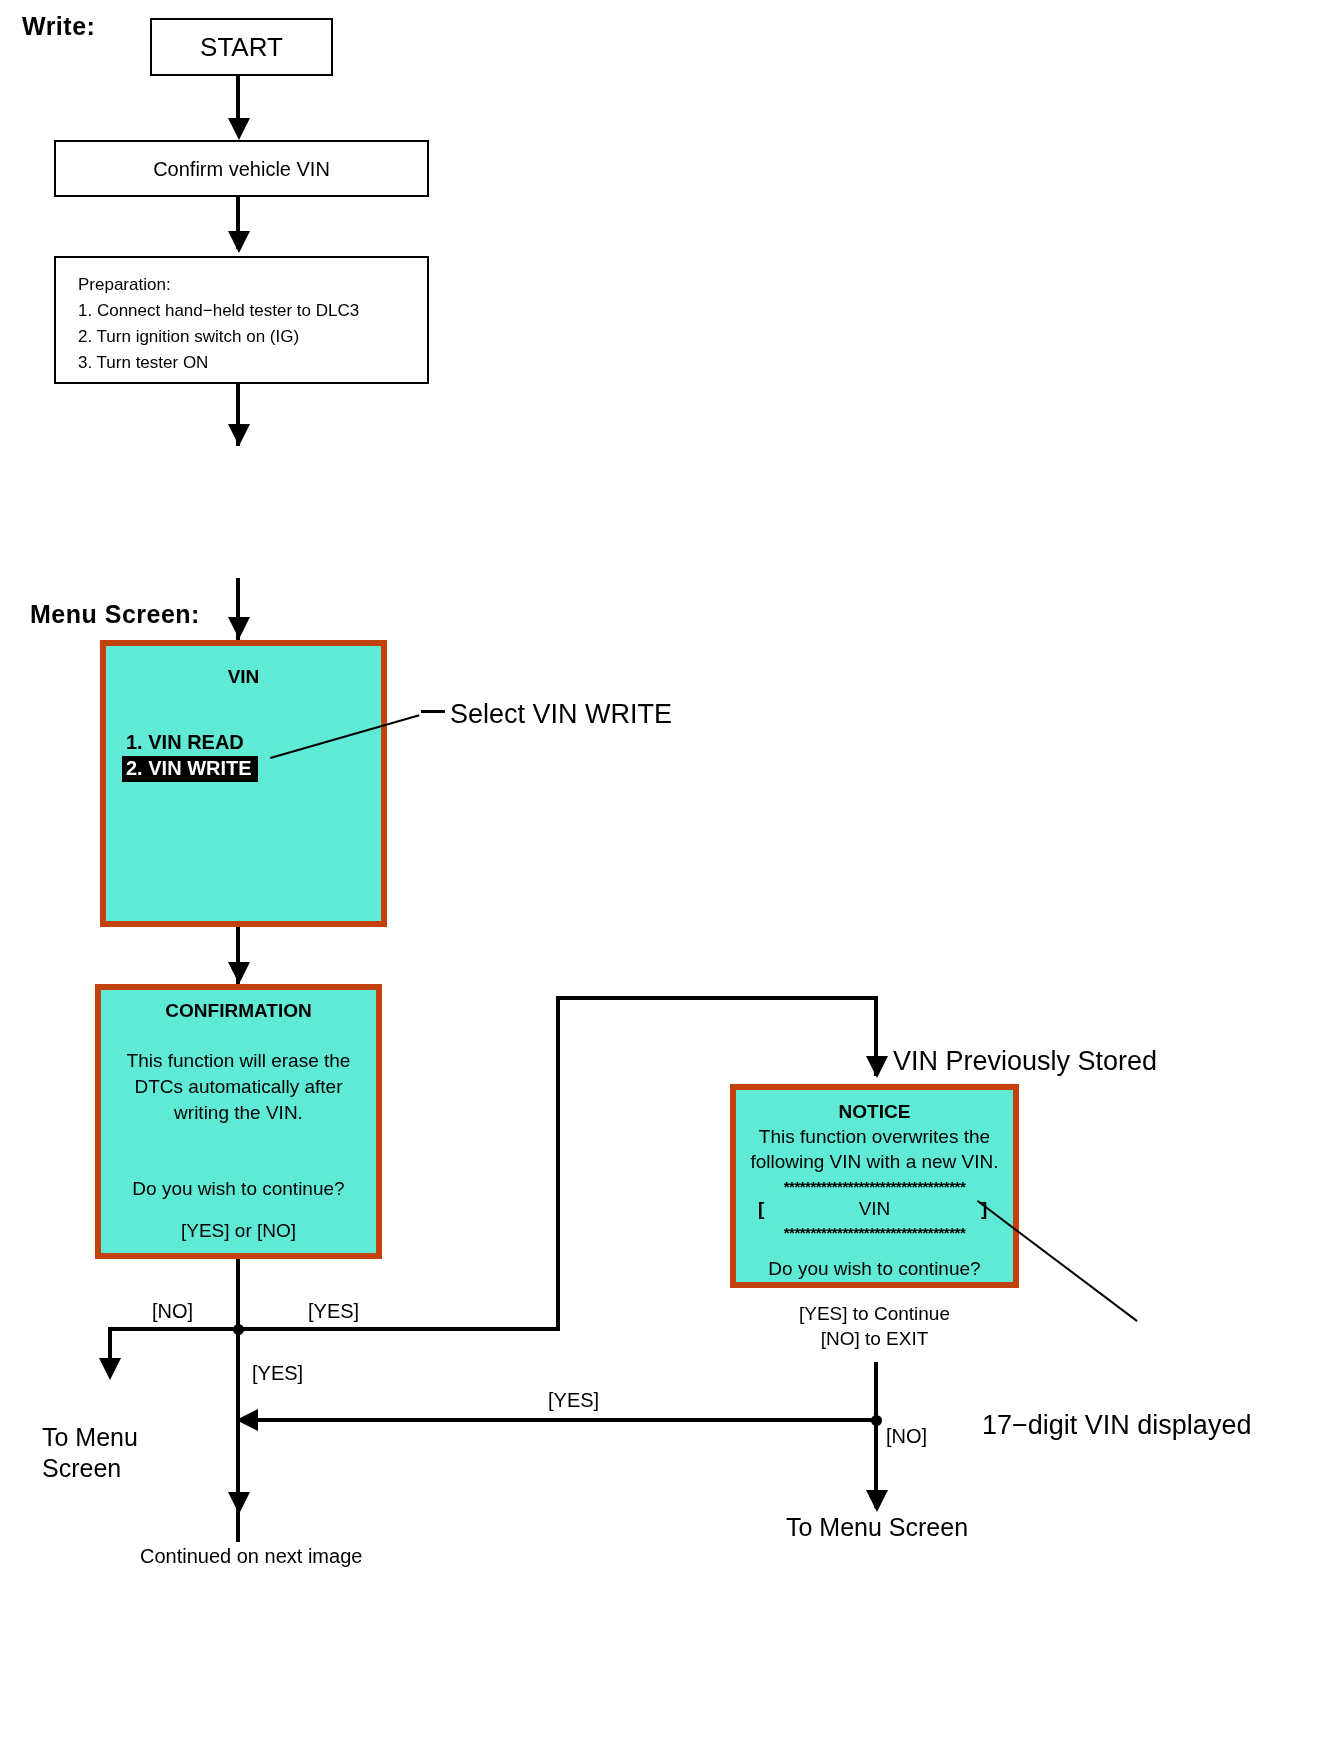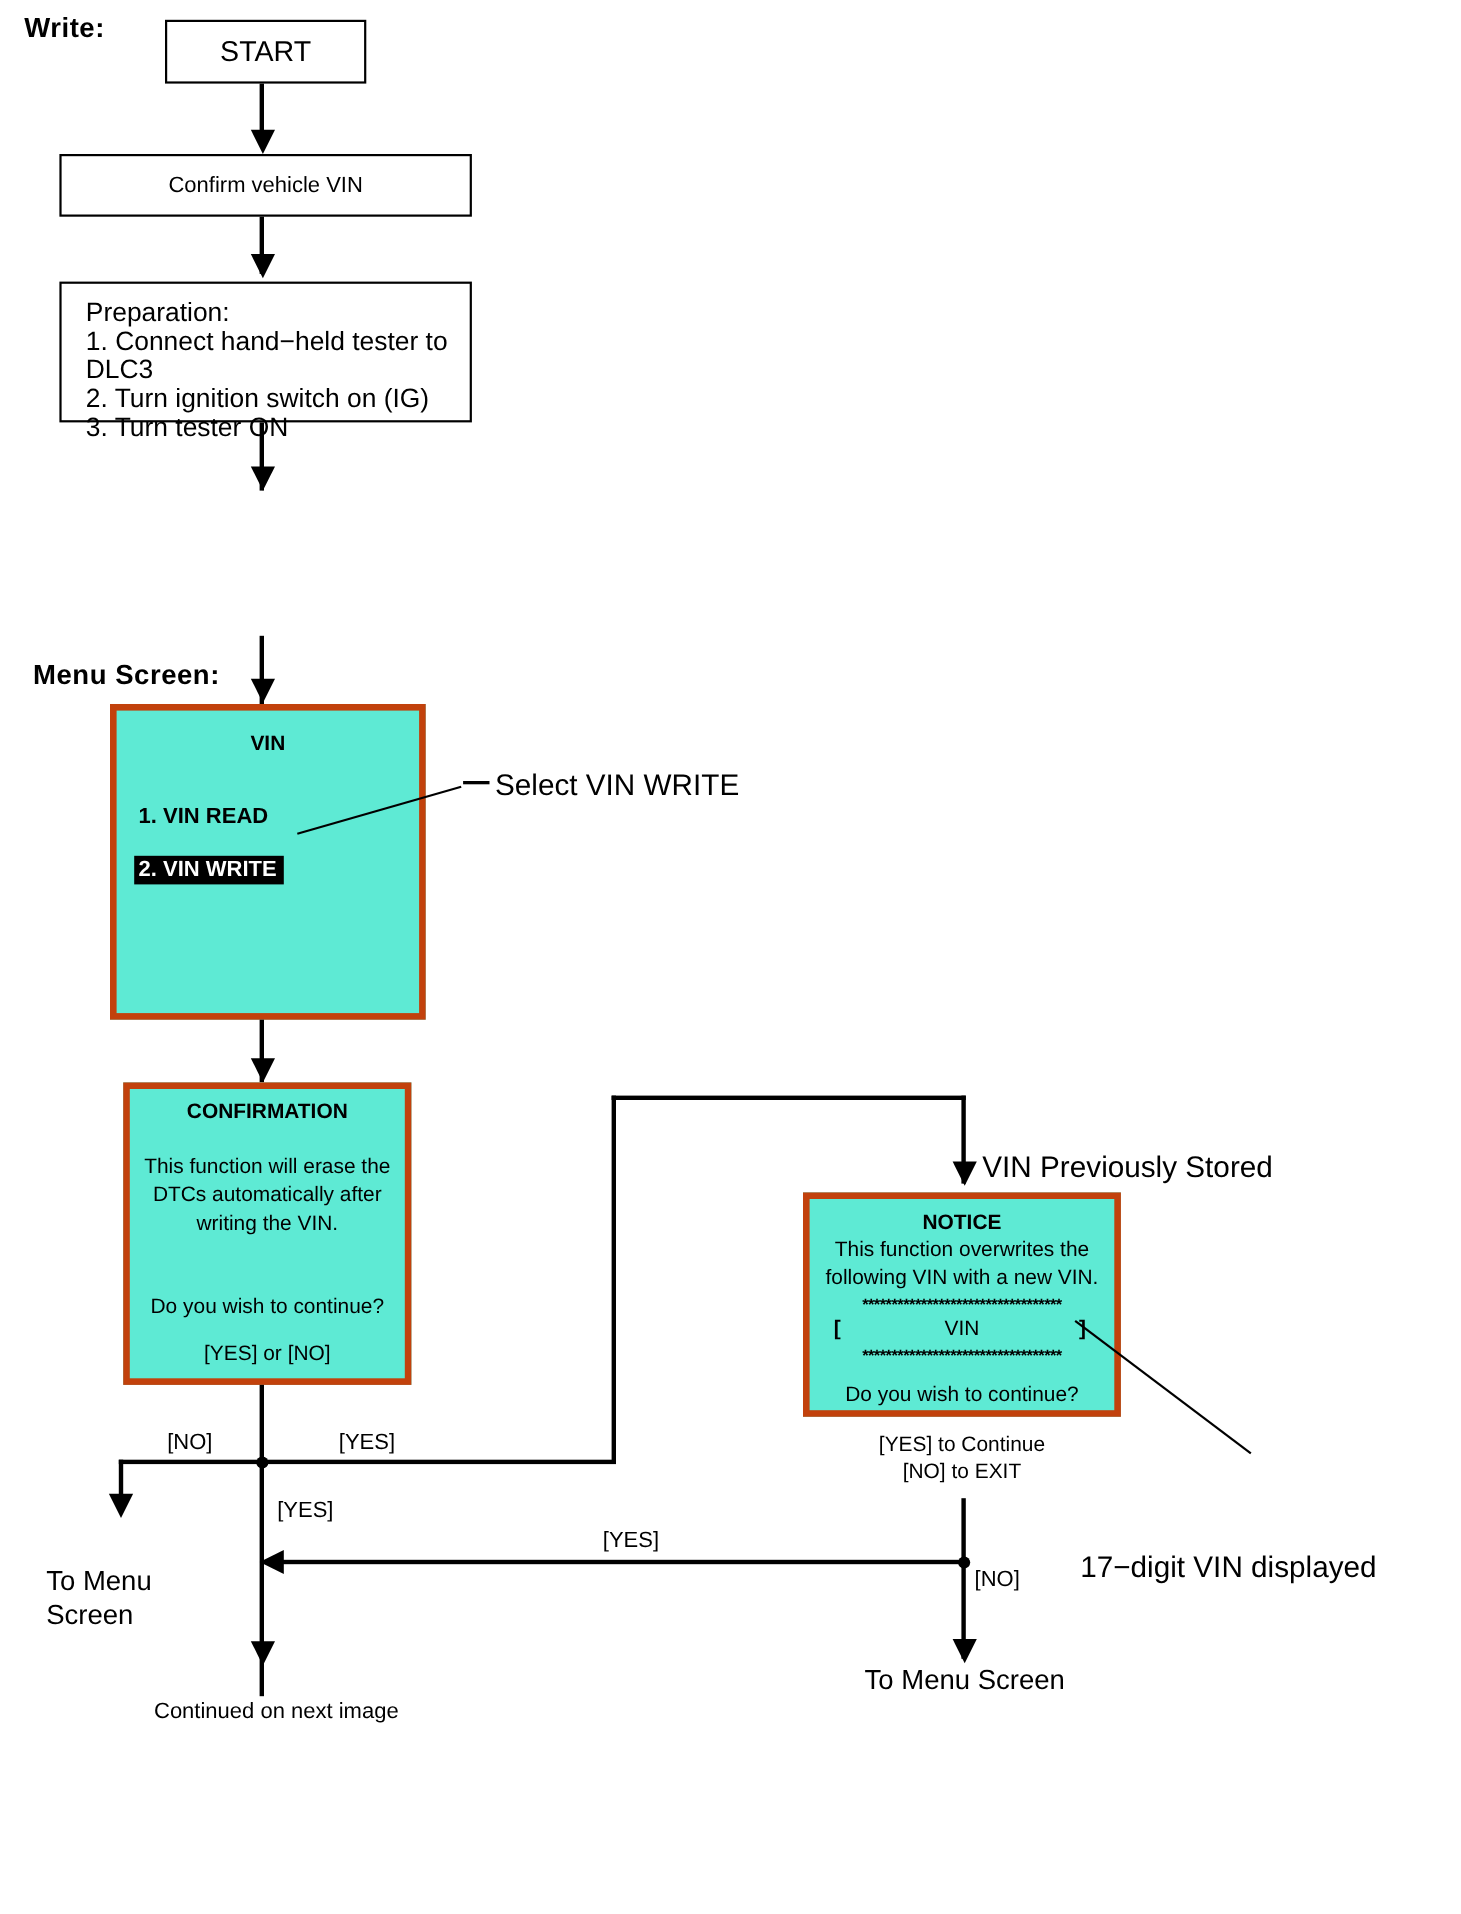--- a/index.html
+++ b/index.html
@@ -58,21 +58,21 @@
     left: 0; right: 0;
     top: 50%;
     transform: translateY(-50%);
     text-align: center;
     font-size: 20px;
   }
   .list-block {
     position: absolute;
     left: 22px;
     top: 14px;
-    font-size: 24px;
+    font-size: 17px;
     line-height: 26px;
   }
   .list-block .hdr { display: block; }
   .list-block .hdr.b { font-weight: bold; }
   .list-block .li { display: block; }
 
   
   .scr-title {
     position: absolute;
     left: 0; right: 0;
@@ -210,32 +210,32 @@
 
   <div class="abs section-label" style="left:30px; top:600px;">Menu Screen:</div>
 
   <div class="vline" style="left:236px; top:578px; height:62px;"></div>
   <div class="arrow-down" style="left:228px; top:617px;"></div>
 
   <div class="abs box-thick" style="left:100px; top:640px; width:287px; height:287px;">
     <div class="box-inner">
       <div class="scr-title" style="top:20px;">VIN</div>
       <div class="menu-item" style="left:20px; top:85px;">1. VIN READ</div>
-      <div class="menu-item selected" style="left:16px; top:110px;margin-top:22px;">2. VIN WRITE</div>
+      <div class="menu-item selected" style="left:16px; top:110px;">2. VIN WRITE</div>
     </div>
   </div>
 
   <div class="leader" style="left:270px; top:757px; width:155px; transform: rotate(-16deg);"></div>
   <div class="hline-thin" style="left:421px; top:710px; width:24px;"></div>
   <div class="callout" style="left:450px; top:699px;">Select VIN WRITE</div>
 
   <div class="vline" style="left:236px; top:927px; height:57px;"></div>
   <div class="arrow-down" style="left:228px; top:962px;"></div>
 
-  <div class="abs box-thick" style="left:112px; top:984px; width:262px; height:275px;">
+  <div class="abs box-thick" style="left:95px; top:984px; width:287px; height:275px;">
     <div class="box-inner">
       <div class="scr-title" style="top:10px;">CONFIRMATION</div>
       <div class="scr-line" style="top:60px;">This function will erase the</div>
       <div class="scr-line" style="top:86px;">DTCs automatically after</div>
       <div class="scr-line" style="top:112px;">writing the VIN.</div>
       <div class="scr-line" style="top:188px;">Do you wish to continue?</div>
       <div class="scr-line" style="top:230px;">[YES] or [NO]</div>
     </div>
   </div>
 

